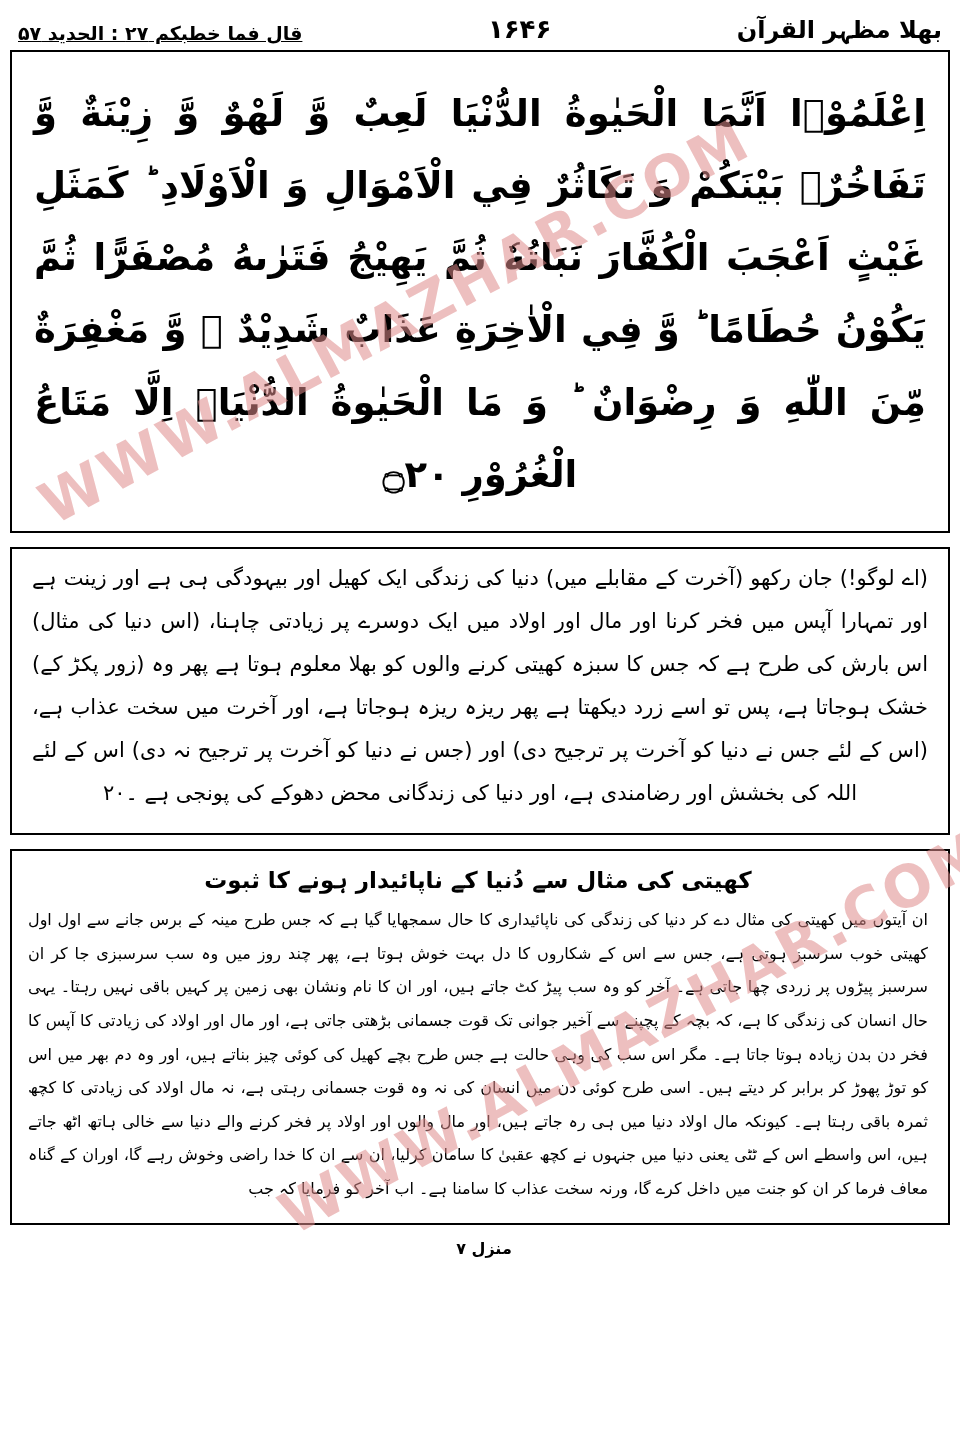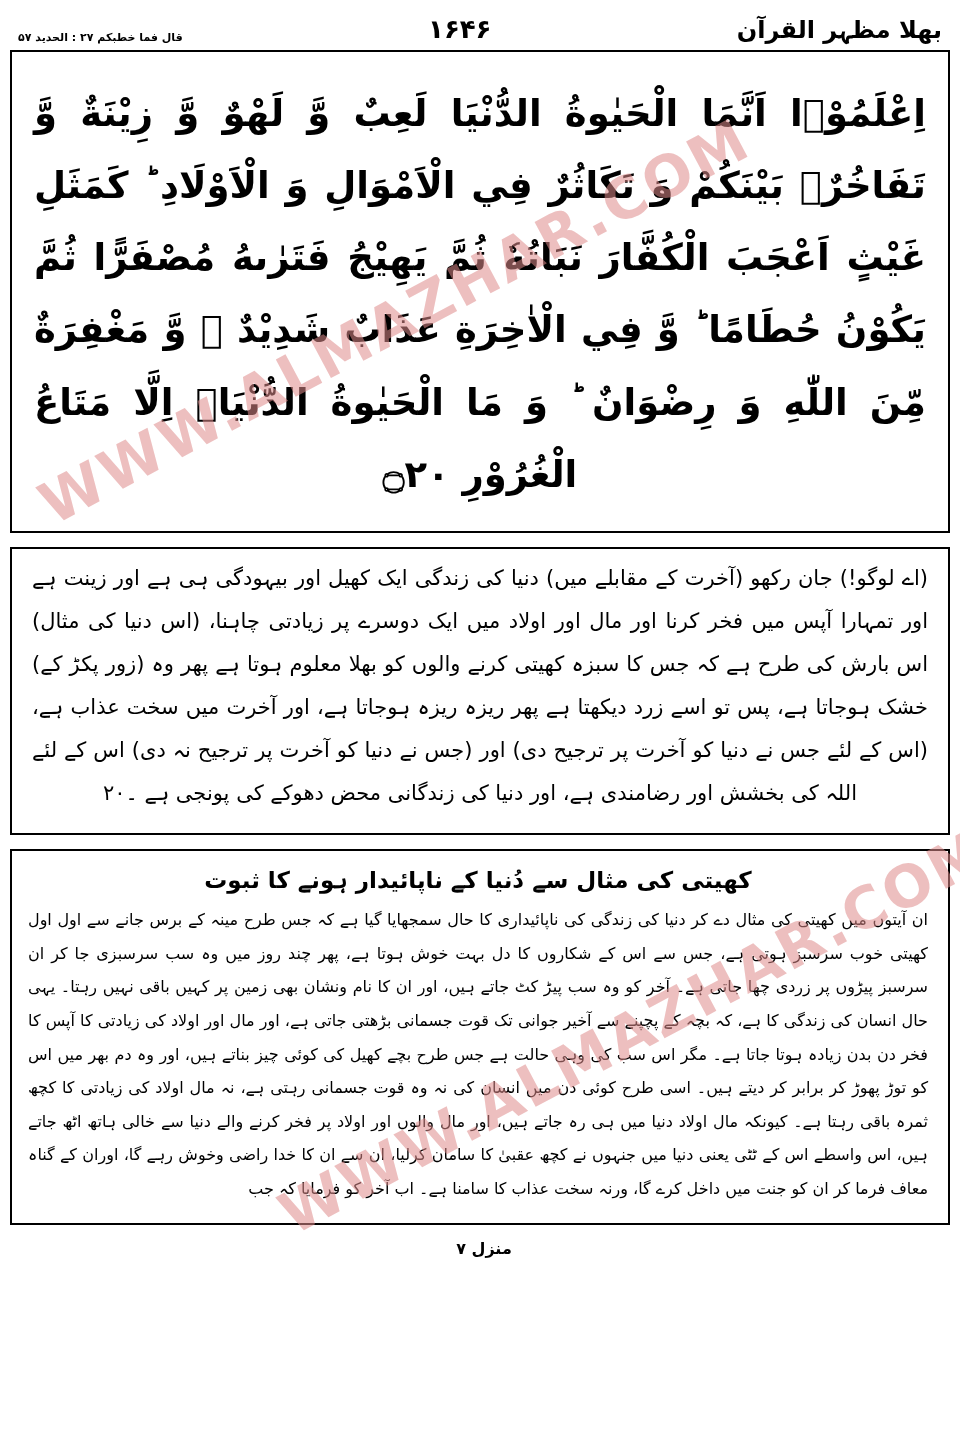--- a/index.html
+++ b/index.html
@@ -34,22 +34,23 @@
   .hdr-right {
     font-size: 24px;
     font-weight: bold;
   }
   .hdr-center {
     font-size: 26px;
     font-weight: bold;
     letter-spacing: 2px;
   }
   .hdr-left {
-    font-size: 11px;
+    font-size: 19px;
     font-weight: bold;
+    text-decoration: underline;
   }
   
   .box {
     border: 2.5px solid #000;
     margin: 0 10px 14px 10px;
     box-sizing: border-box;
     direction: rtl;
     background: transparent;
   }
   .quran-box {

